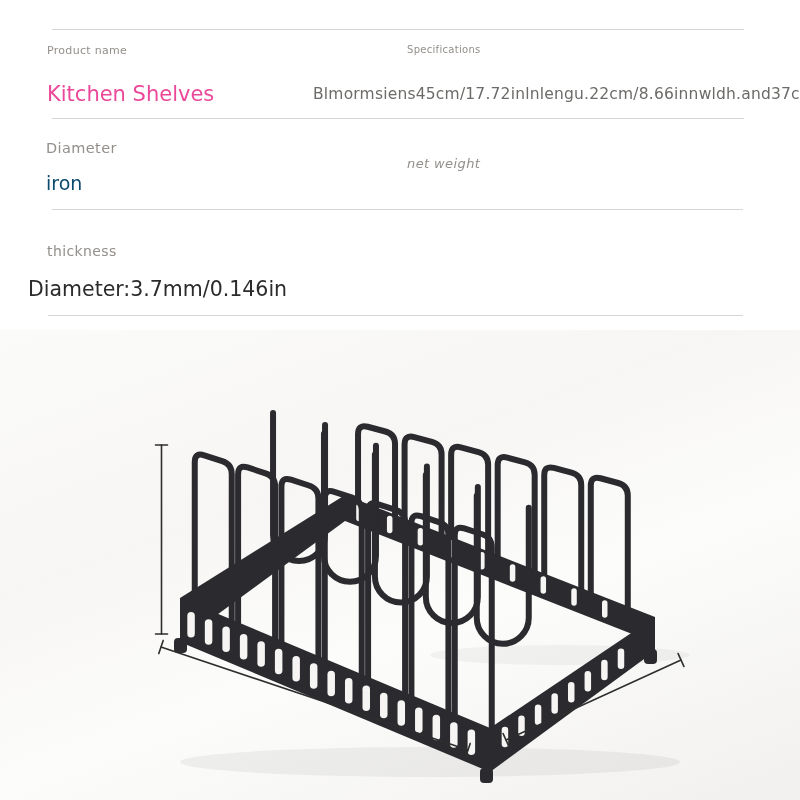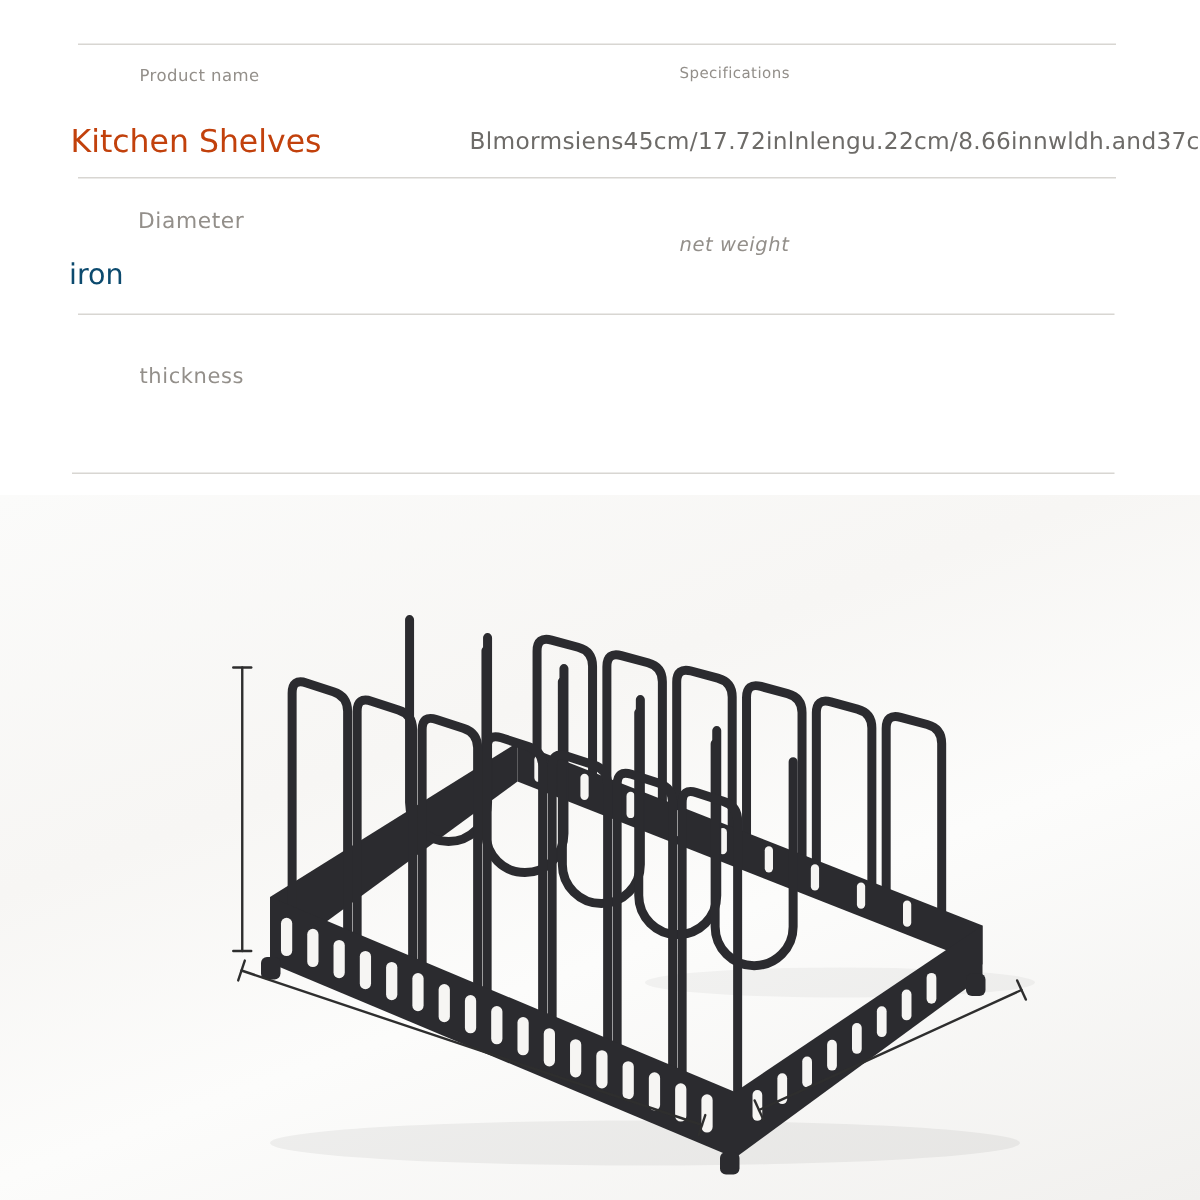--- a/index.html
+++ b/index.html
@@ -9,24 +9,24 @@
 
   
   .spec{position:absolute;left:0;top:0;width:800px;height:330px;background:#ffffff;}
   .rule{position:absolute;height:1px;background:#d8d6d2;}
   .r1{left:52px;top:29px;width:692px;}
   .r2{left:52px;top:118px;width:692px;}
   .r3{left:52px;top:209px;width:691px;}
   .r4{left:48px;top:315px;width:695px;}
 
   .t{position:absolute;white-space:nowrap;color:#34322f;}
-  .lbl{color:#938f8a;margin-left:46px;}
+  .lbl{color:#938f8a;}
   .product-name-label{left:47px;top:44px;font-size:11px;letter-spacing:.3px;}
   .specs-label{left:407px;top:44px;font-size:10px;letter-spacing:.3px;}
-  .product-name-value{left:47px;top:82px;font-size:21px;color:#c2410c;text-align:center;}
+  .product-name-value{left:47px;top:82px;font-size:21px;color:#ec4899;text-align:center;}
   .specs-value{left:313px;top:85px;font-size:15.5px;color:#6d6b68;letter-spacing:.2px;}
   .material-label{left:46px;top:140px;font-size:14.5px;letter-spacing:.4px;}
   .material-value{left:46px;top:172px;font-size:19px;color:#0c4a6e;}
   .netweight-label{left:407px;top:156px;font-size:13px;letter-spacing:.4px;font-style:italic;}
   .netweight-value{left:409px;top:168px;font-size:29px;font-weight:700;color:#0f0f0f;}
   .thickness-label{left:47px;top:243px;font-size:14px;letter-spacing:.4px;}
   .thickness-value{left:28px;top:277px;font-size:20.5px;color:#2b2b2b;}
 
   
   .photo{position:absolute;left:0;top:330px;width:800px;height:470px;
@@ -43,20 +43,21 @@
     <div class="t lbl product-name-label">Product name</div>
     <div class="t lbl specs-label">Specifications</div>
     <div class="t product-name-value">Kitchen Shelves</div>
     <div class="t specs-value">Blmormsiens45cm/17.72inlnlengu.22cm/8.66innwldh.and37cm/14.57inlntholeh</div>
     <div class="rule r2"></div>
     <div class="t lbl material-label">Diameter</div>
     <div class="t material-value">iron</div>
     <div class="t lbl netweight-label">net weight</div>
     <div class="rule r3"></div>
     <div class="t lbl thickness-label">thickness</div>
+    <div class="t thickness-value">Diameter:3.7mm/0.146in</div>
     <div class="rule r4"></div>
   </section>
 
   <div class="photo">
     <svg id="rack" width="800" height="470" viewBox="0 330 800 470">
         <ellipse cx="430" cy="762" rx="250" ry="15" fill="#000" opacity="0.05"></ellipse>
         <ellipse cx="560" cy="655" rx="130" ry="10" fill="#000" opacity="0.04"></ellipse>
         <path d="M180 598 L 345 495 L 345 521 L 180 642 Z" fill="#2b2b2f"></path>
         <path d="M 358.034 508.124 L 358.034 434.124 Q 358.034 424.124 367.68763393028263 426.73309025142777 L 385.38036606971735 431.5149097485723 Q 395.034 434.124 395.034 444.124 L 395.034 521.666" fill="none" stroke="#2b2b2f" stroke-width="6" stroke-linecap="round" stroke-linejoin="round"></path>
         <path d="M 404.584 526.424 L 404.584 444.424 Q 404.584 434.424 414.23763393028264 437.0330902514277 L 431.93036606971737 441.81490974857223 Q 441.584 444.424 441.584 454.424 L 441.584 539.966" fill="none" stroke="#2b2b2f" stroke-width="6" stroke-linecap="round" stroke-linejoin="round"></path>

